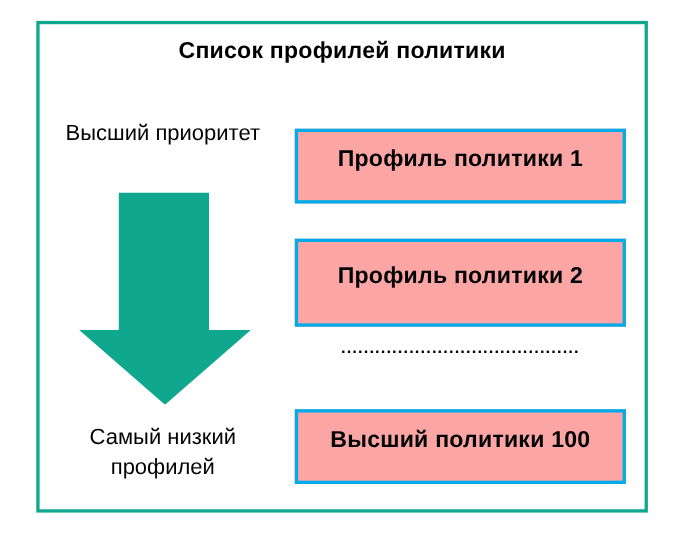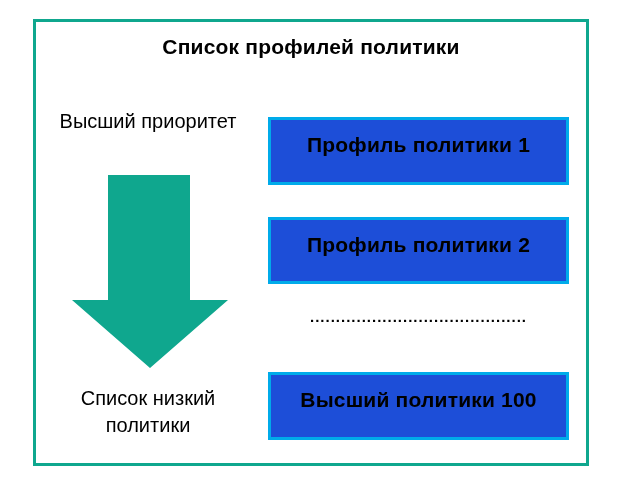--- a/index.html
+++ b/index.html
@@ -55,31 +55,31 @@
     height: 193px;
     display: block;
   }
   .profile-box {
     position: absolute;
     left: 268px;
     width: 301px;
     height: 68px;
     border: 3px solid #00abea;
     box-sizing: border-box;
-    background: #1d4ed8;
+    background: #fca5a5;
     display: flex;
     align-items: center;
     justify-content: center;
     padding-bottom: 12px;
     font-size: 21px;
     font-weight: bold;
     letter-spacing: 0.2px;
   }
   .profile-box.p1   { top: 117px; }
-  .profile-box.p2   { top: 217px; height: 67px; }
+  .profile-box.p2   { top: 217px; height: 80px; }
   .profile-box.p100 { top: 372px; }
   .ellipsis-row {
     position: absolute;
     left: 268px;
     top: 309px;
     width: 301px;
     text-align: center;
     font-size: 15px;
     font-weight: bold;
     letter-spacing: 1px;
@@ -97,22 +97,22 @@
 
   <div class="title">Список профилей политики</div>
 
   <div class="side-label high">Высший приоритет</div>
 
   <svg class="arrow-svg" viewBox="0 0 156 193" xmlns="http://www.w3.org/2000/svg">
     <polygon points="36,0 118,0 118,125 156,125 78,193 0,125 36,125" fill="#0fa78e"></polygon>
   </svg>
 
   <div class="side-label low">
-    <span>Список низкий</span><br>
-    <span>политики</span>
+    <span>Самый низкий</span><br>
+    <span>профилей</span>
   </div>
 
   <div class="profile-box p1">Профиль политики 1</div>
 
   <div class="profile-box p2">Профиль политики 2</div>
 
   <div class="ellipsis-row">..........................................</div>
 
   <div class="profile-box p100">Высший политики 100</div>
 

